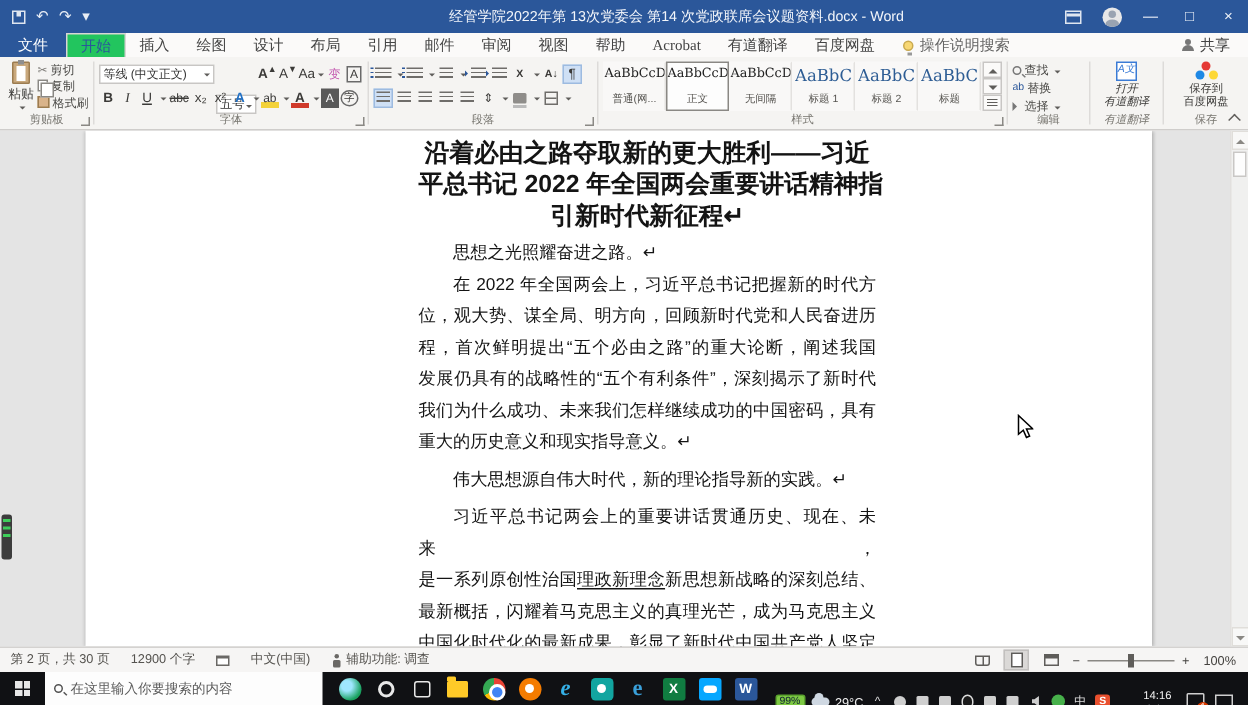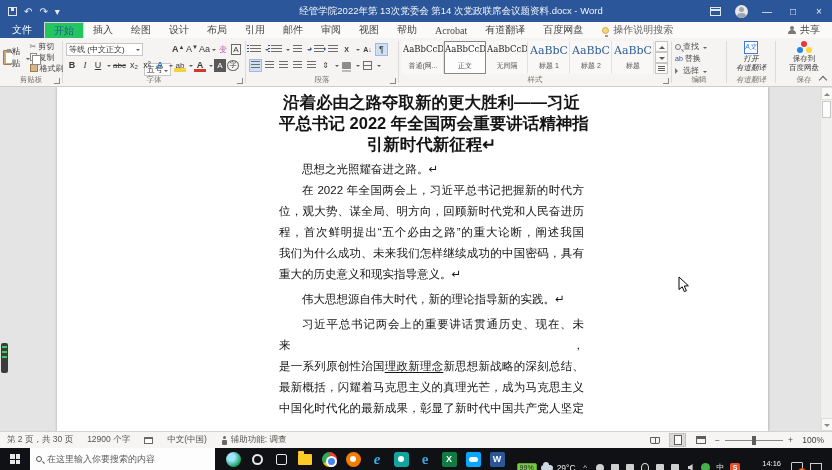--- a/index.html
+++ b/index.html
@@ -38,21 +38,21 @@
   
   .ribbon { position:absolute; top:38px; left:0; width:832px; height:49px; background:#f5f4f2; border-bottom:1px solid #cfcdcb; display:flex; }
   .group { position:relative; padding:3px 3px 12px 3px; display:flex; }
   .gsep { width:1px; background:#dddbd9; margin:3px 0; }
   .glabel { position:absolute; bottom:1px; left:0; right:0; text-align:center; font-size:7.5px; color:#77756f; white-space:nowrap; }
   .launcher { position:absolute; bottom:2px; right:2px; width:6px; height:6px; border-right:1px solid #8a8884; border-bottom:1px solid #8a8884; }
   .arr { display:inline-block; width:0; height:0; border:2.6px solid transparent; border-top-color:#5f5d5a; margin-left:2px; position:relative; top:2px; }
 
   
   .g-clip { width:62px; }
-  .paste { display:flex; flex-direction:row; align-items:center; width:30px; font-size:8.5px; color:#3b3a38; }
+  .paste { display:flex; flex-direction:column; align-items:center; width:30px; font-size:8.5px; color:#3b3a38; }
   .clipic { width:12px; height:15px; background:#c9a87c; border:1px solid #9c7c50; border-radius:1px; position:relative; margin-bottom:1px; }
   .clipic:before { content:""; position:absolute; left:2px; top:2px; width:6px; height:10px; background:#fff; }
   .clipic:after { content:""; position:absolute; left:3px; top:-2px; width:4px; height:3px; background:#8f8f8f; }
   .clipcol { display:flex; flex-direction:column; justify-content:flex-start; gap:1px; font-size:8px; color:#4a4946; }
   .clipcol .row { display:flex; align-items:center; gap:2px; height:10px; white-space:nowrap; }
   .cutic { font-size:8px; color:#7c7a76; }
   .copyic { width:7px; height:8px; border:1px solid #8a8884; position:relative; background:#fff; }
   .copyic:before { content:""; position:absolute; left:1px; top:1px; width:7px; height:8px; border:1px solid #8a8884; background:#fff; }
   .paintic { width:8px; height:8px; background:#d9b38a; border:1px solid #9c7c50; }
 
@@ -507,20 +507,21 @@
           <div class="t-line">沿着必由之路夺取新的更大胜利——习近</div>
           <div class="t-line">平总书记 2022 年全国两会重要讲话精神指</div>
           <div class="t-line">引新时代新征程↵</div>
           <div class="para first-gap">
             <div class="line ind last">思想之光照耀奋进之路。↵</div>
           </div>
           <div class="para">
             <div class="line ind">在 2022 年全国两会上，习近平总书记把握新的时代方</div>
             <div class="line">位，观大势、谋全局、明方向，回顾新时代党和人民奋进历</div>
             <div class="line">程，首次鲜明提出“五个必由之路”的重大论断，阐述我国</div>
+            <div class="line">发展仍具有的战略性的“五个有利条件”，深刻揭示了新时代</div>
             <div class="line">我们为什么成功、未来我们怎样继续成功的中国密码，具有</div>
             <div class="line last">重大的历史意义和现实指导意义。↵</div>
           </div>
           <div class="para p-gap">
             <div class="line ind last">伟大思想源自伟大时代，新的理论指导新的实践。↵</div>
           </div>
           <div class="para p-gap">
             <div class="line ind">习近平总书记两会上的重要讲话贯通历史、现在、未来，</div>
             <div class="line">是一系列原创性治国<u>理政新理念</u>新思想新战略的深刻总结、</div>
             <div class="line">最新概括，闪耀着马克思主义的真理光芒，成为马克思主义</div>

